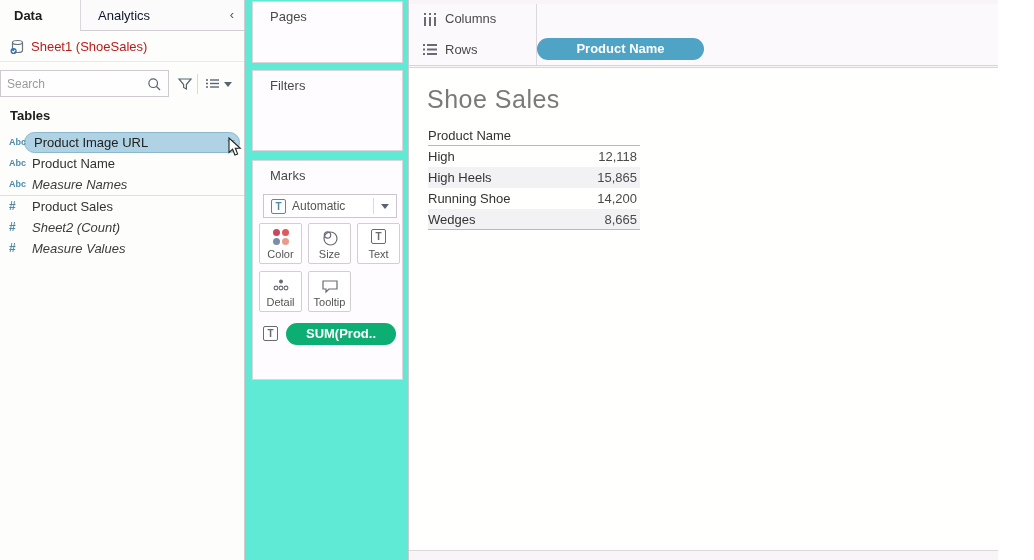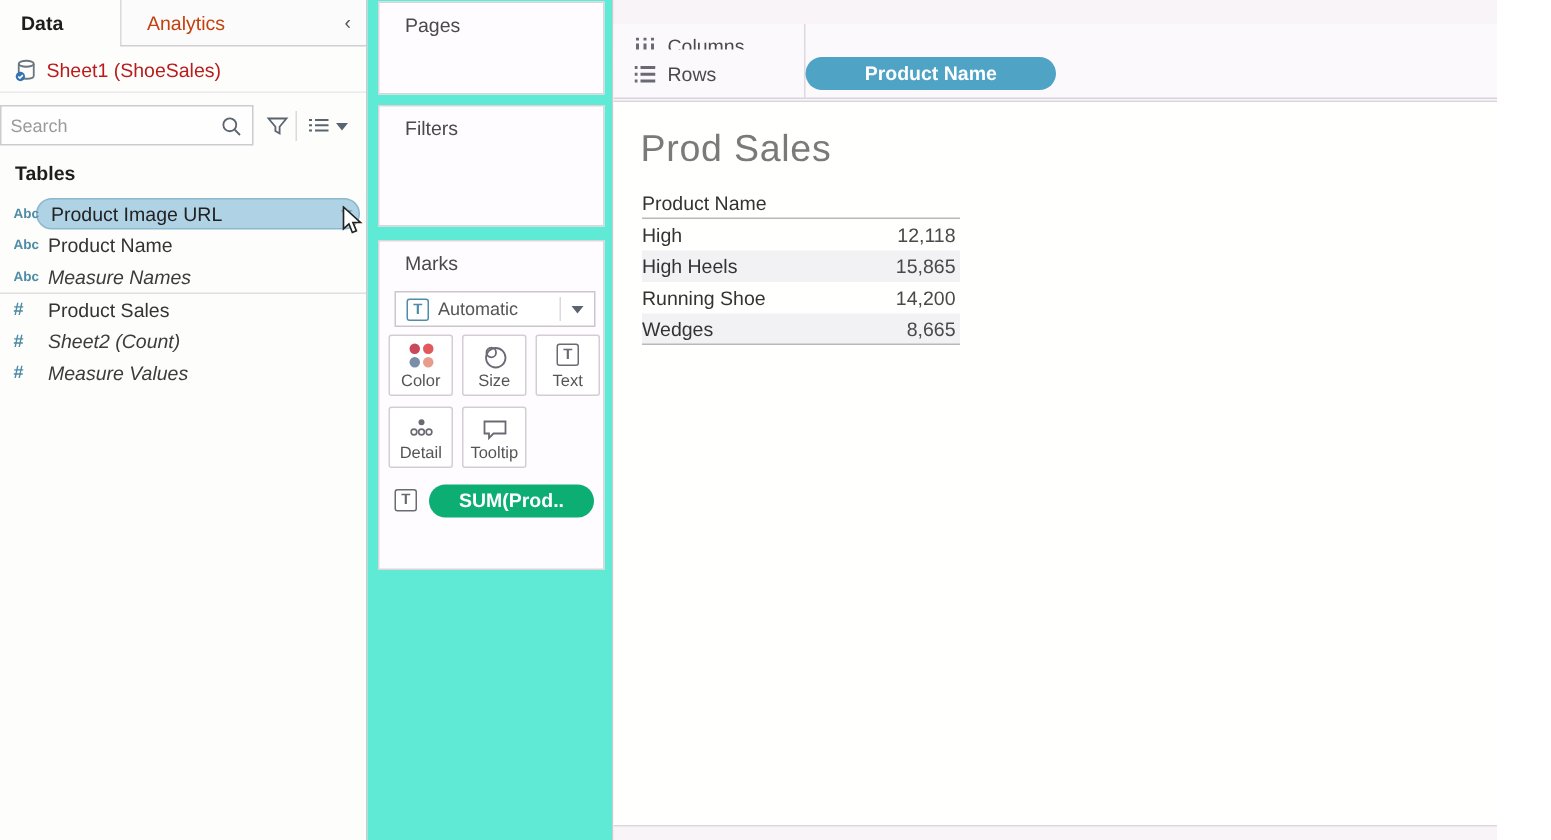--- a/index.html
+++ b/index.html
@@ -7,21 +7,21 @@
   .app {
     position:relative; width:998px; height:560px;
     font-family:"Liberation Sans", sans-serif;
     background:#fdfdfb; overflow:hidden; color:#333;
   }
   
   .data-pane { position:absolute; left:0; top:0; width:244px; height:560px; background:#fdfdfb; }
   .pane-divider { position:absolute; top:0; width:1px; height:560px; background:#cfcacf; }
   .tab-row { position:absolute; left:0; top:0; width:244px; height:31px; }
   .tab-data { position:absolute; left:0; top:0; width:80px; height:31px; line-height:31px; padding-left:14px; font-weight:bold; font-size:13px; color:#1d1d1d; background:#fdfdfb; }
-  .tab-analytics { position:absolute; left:80px; top:0; width:164px; height:31px; line-height:31px; font-size:13px; color:#c2410c; background:#fcfbfc; border-left:1px solid #dcd7dc; border-bottom:1px solid #d2cdd2; padding-left:17px; }
+  .tab-analytics { position:absolute; left:80px; top:0; width:164px; height:31px; line-height:31px; font-size:13px; color:#0f172a; background:#fcfbfc; border-left:1px solid #dcd7dc; border-bottom:1px solid #d2cdd2; padding-left:17px; }
   .collapse-chevron { position:absolute; right:10px; top:0; height:31px; line-height:30px; font-size:13px; color:#555; }
   .sheet-row { position:absolute; left:0; top:31px; width:244px; height:31px; border-bottom:1px solid #eceaec; }
   .sheet-row .db-icon { position:absolute; left:9px; top:7px; }
   .sheet-label { position:absolute; left:31px; top:0; height:31px; line-height:31px; font-size:13px; color:#b91c1c; }
   .search-row { position:absolute; left:0; top:70px; width:244px; height:28px; }
   .search-box { position:absolute; left:0; top:0; width:169px; height:27px; border:1px solid #cfcacf; background:#fefefe; }
   .search-input { position:absolute; left:6px; top:4px; width:135px; height:18px; border:none; outline:none; background:transparent; font-size:12px; color:#555; font-family:"Liberation Sans", sans-serif; }
   .search-input::placeholder { color:#9b9b9b; }
   .search-glass { position:absolute; right:6px; top:6px; }
   .sr-icon { position:absolute; top:5px; }
@@ -64,21 +64,21 @@
   .color-dots { width:16px; height:16px; display:grid; grid-template-columns:7px 7px; grid-template-rows:7px 7px; gap:2px; }
   .color-dots span { width:7px; height:7px; border-radius:50%; }
   .t-box { width:15px; height:15px; border:1px solid #6a6a74; border-radius:2px; font-size:10px; line-height:13px; text-align:center; color:#6a6a74; font-weight:bold; display:inline-block; background:#fff; }
   .t-box.teal { border-color:#4f8ca8; color:#4f8ca8; }
   .pill-row { position:absolute; left:10px; top:162px; width:134px; height:22px; }
   .pill-row .t-box { position:absolute; left:0; top:3px; }
   .green-pill { position:absolute; left:23px; top:0; width:110px; height:22px; border-radius:11px; color:#fff; font-size:13px; font-weight:bold; text-align:center; line-height:22px; white-space:nowrap; overflow:hidden; }
   
   .right-region { position:absolute; left:409px; top:0; width:625px; height:560px; background:#f8f4f8; }
   .shelf-bar { position:absolute; left:0; width:625px; height:30px; background:#fcf9fc; border-bottom:1px solid #d9d4d9; }
-  .shelf-bar.columns { top:16px; }
+  .shelf-bar.columns { top:4px; }
   .shelf-bar.rows { top:33px; height:33px; }
   .shelf-label-box { position:absolute; left:0; top:0; bottom:0; width:128px; border-right:1px solid #ddd8dd; }
   .shelf-icon { position:absolute; left:14px; top:50%; margin-top:-6px; }
   .shelf-label { position:absolute; left:36px; top:0; bottom:0; display:flex; align-items:center; font-size:13px; color:#4a4a4a; }
   .rows-pill { position:absolute; left:128px; top:5px; width:167px; height:22px; border-radius:11px; color:#fff; font-size:13px; font-weight:bold; text-align:center; line-height:22px; }
   .view-area { position:absolute; left:0; top:67px; width:625px; height:484px; background:#fffffd; border-top:1px solid #dad5da; border-bottom:1px solid #dcd7dc; }
   .view-title { position:absolute; left:18px; top:17px; font-size:25px; font-weight:300; color:#7a7a7a; letter-spacing:0.5px; }
   .text-table { position:absolute; left:19px; top:58px; width:212px; }
   .tt-header { height:20px; line-height:20px; font-size:13px; color:#333; border-bottom:1px solid #b9b9b9; }
   .tt-row { position:relative; height:21px; line-height:21px; font-size:13px; }
@@ -280,21 +280,21 @@
                 <rect x="4" y="10" width="10" height="2"></rect>
             </g>
           </svg>
         </span>
         <span class="shelf-label">Rows</span>
       </div>
       <span class="rows-pill" style="background:#4fa3c4;">Product Name</span>
     </div>
 
     <div class="view-area">
-      <div class="view-title">Prod Sales</div>
+      <div class="view-title">Shoe Sales</div>
       <div class="text-table">
         <div class="tt-header">Product Name</div>
         <div class="tt-row">
           <span class="tt-label">High</span>
           <span class="tt-value">12,118</span>
         </div>
         <div class="tt-row band">
           <span class="tt-label">High Heels</span>
           <span class="tt-value">15,865</span>
         </div>

